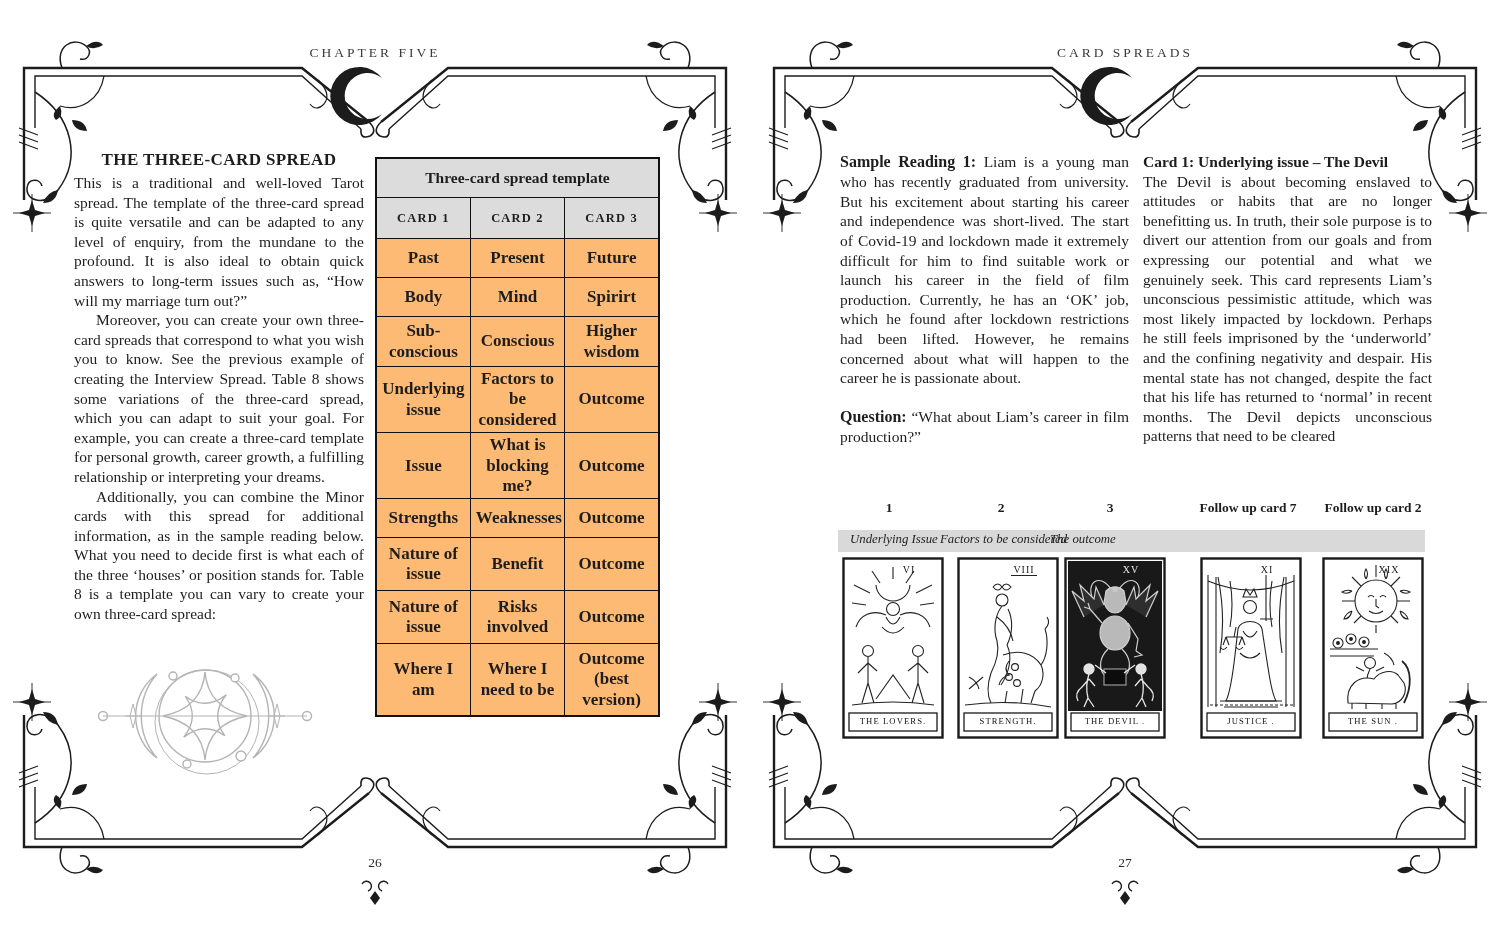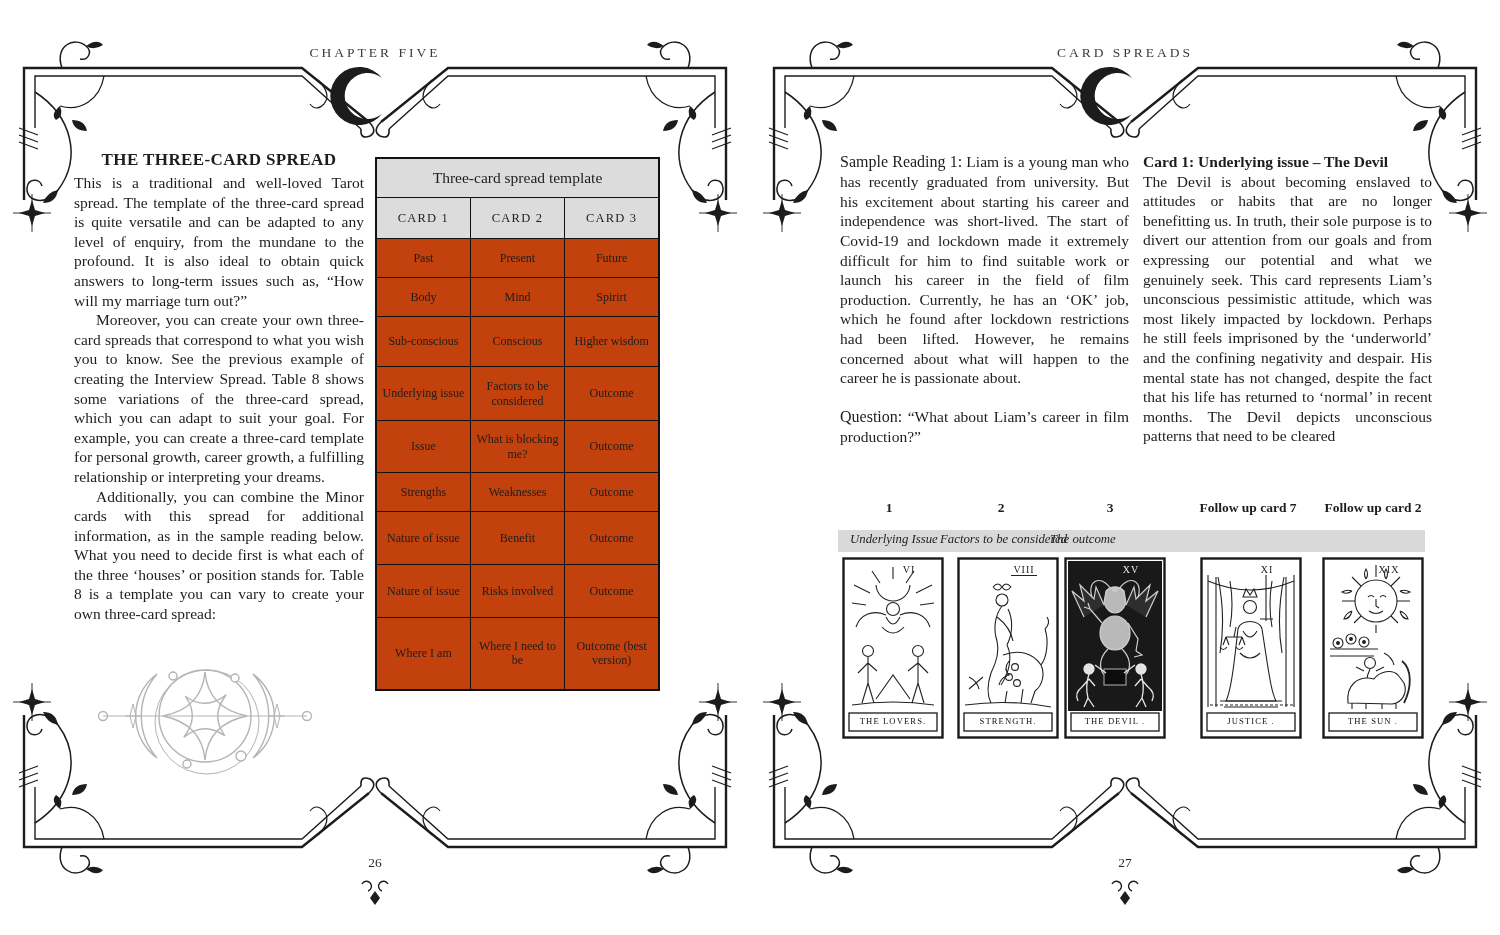--- a/index.html
+++ b/index.html
@@ -16,33 +16,33 @@
   
   .lp-col{position:absolute;left:74px;top:150px;width:290px;}
   .lp-title{font-weight:bold;font-size:17px;letter-spacing:.4px;text-align:center;margin:0 0 3px 0;}
   .lp-col p{margin:0;font-size:15.5px;line-height:1.265;text-align:justify;}
   .indent{text-indent:22px;}
 
   
   .tcs-table{position:absolute;left:375px;top:157px;width:285px;border-collapse:collapse;
     table-layout:fixed;border:2.5px solid #111;}
   .tcs-table td,.tcs-table th{border:1.5px solid #111;text-align:center;vertical-align:middle;
-    font-weight:normal;padding:2px 5px;}
+    font-weight:bold;padding:2px 5px;}
   .tcs-title{background:#dcdcdc;font-weight:bold;font-size:15.5px;height:34px;}
   .tcs-head{background:#dcdcdc;font-size:12.5px;letter-spacing:1.2px;height:36px;}
-  .tcs-cell{font-size:12px;line-height:1.2;background:#c2410c;}
+  .tcs-cell{font-size:17px;line-height:1.2;background:#fdba74;}
   .caption{position:absolute;left:375px;top:700px;width:265px;font-style:italic;
     font-size:15.5px;line-height:1.3;}
   .emblem-svg{position:absolute;left:95px;top:658px;width:220px;height:125px;}
 
   
   .rp-col1{position:absolute;left:90px;top:152px;width:289px;}
   .rp-col2{position:absolute;left:393px;top:152px;width:289px;}
   .rp-col1 p,.rp-col2 p{margin:0;font-size:15.5px;line-height:1.265;text-align:justify;}
-  .lead{font-weight:normal;font-size:16px;}
+  .lead{font-weight:bold;font-size:16px;}
   .q-block{margin-top:19px !important;}
   .card-heading{font-weight:bold;font-size:16.2px;margin:0;line-height:1.25;}
 
   .pos-label{position:absolute;top:500px;transform:translateX(-50%);font-weight:bold;font-size:13.5px;}
   .bar{position:absolute;left:88px;top:530px;width:587px;height:22px;background:#d9d9d9;}
   .bar-label{position:absolute;top:532px;font-style:italic;font-size:12.8px;color:#222;}
 
   .tarot-card{position:absolute;top:557px;width:102px;height:182px;}
   .tarot-card svg{position:absolute;left:0;top:0;width:102px;height:182px;}
   .card-numeral{position:absolute;top:7px;left:0;width:100%;text-align:center;

